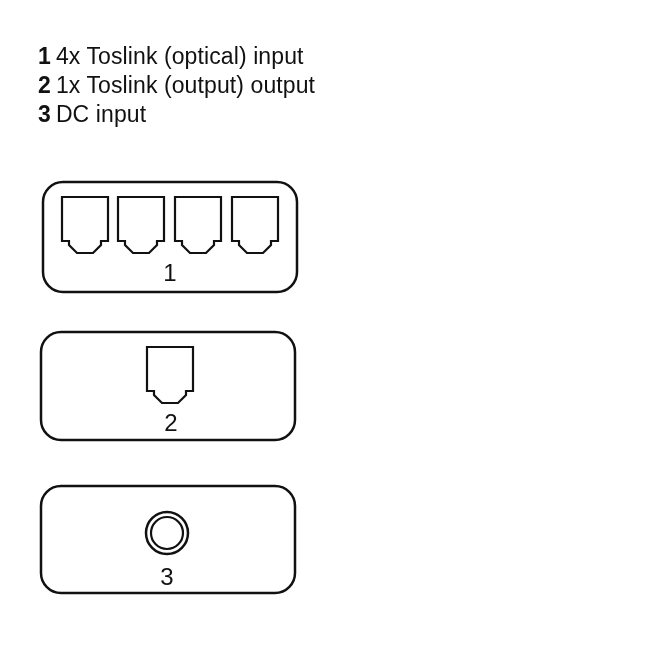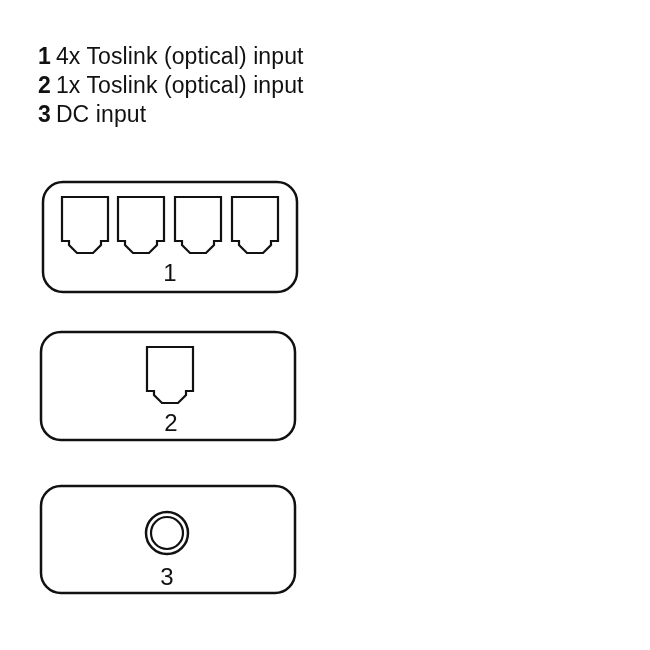--- a/index.html
+++ b/index.html
@@ -46,21 +46,21 @@
     }
   </style>
 </head>
 <body>
 
 <div class="legend">
   <div class="legend-row">
     <span class="legend-num">1</span><span class="legend-text">4x Toslink (optical) input</span>
   </div>
   <div class="legend-row">
-    <span class="legend-num">2</span><span class="legend-text">1x Toslink (optical) input</span>
+    <span class="legend-num">2</span><span class="legend-text">1x Toslink (output) output</span>
   </div>
   <div class="legend-row">
     <span class="legend-num">3</span><span class="legend-text">DC input</span>
   </div>
 </div>
 
 <svg class="diagram" width="650" height="650" viewBox="0 0 650 650" xmlns="http://www.w3.org/2000/svg">
   <defs>
 
     <path id="toslink-port" d="M0,0 H46 V44 H39 V48 L31,56 H15 L7,48 V44 H0 Z"></path>

